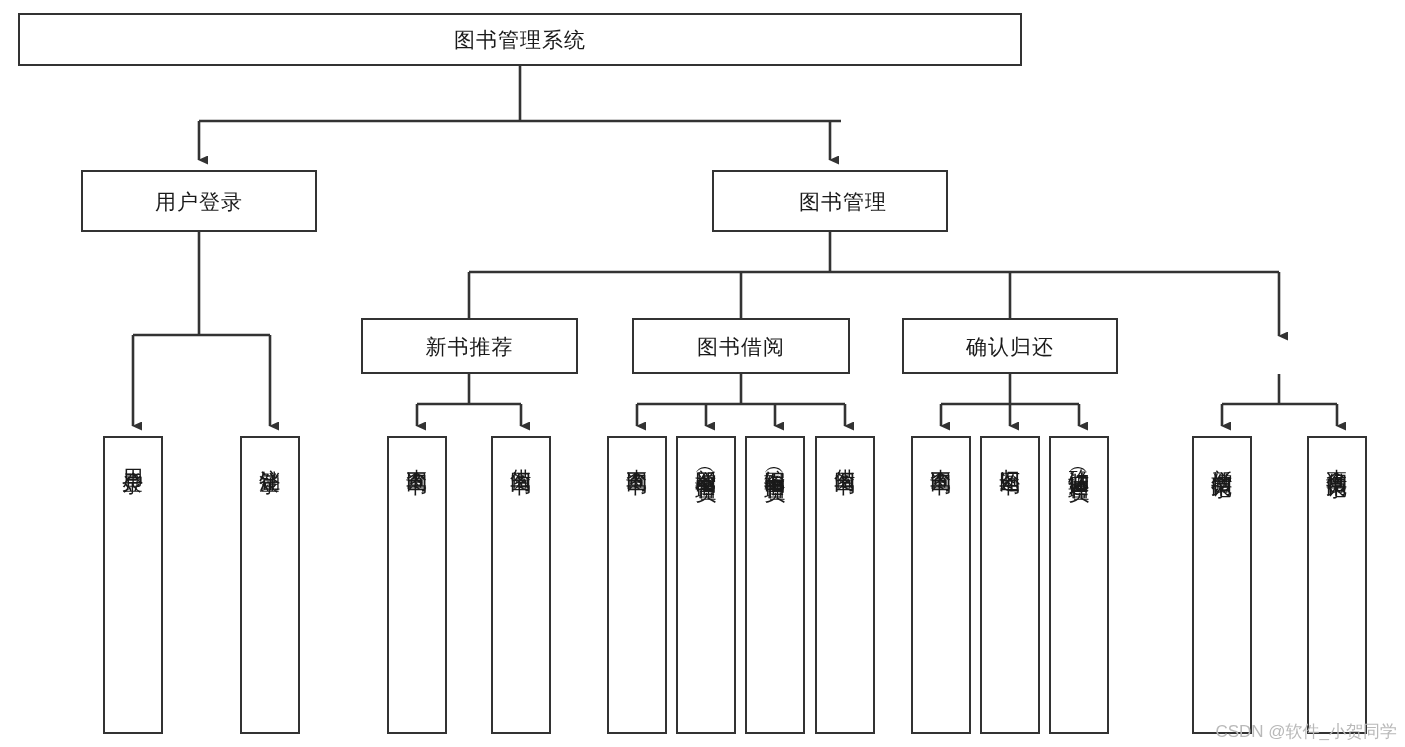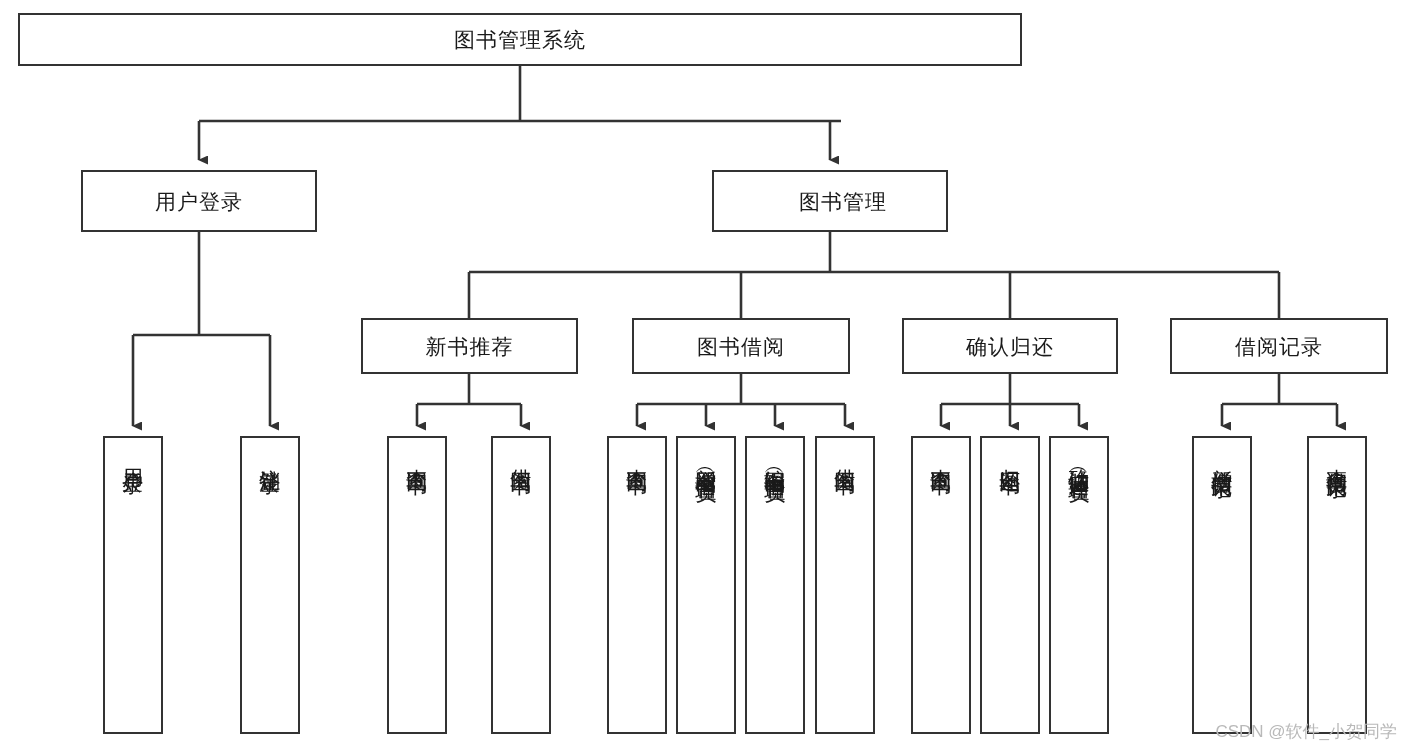--- a/index.html
+++ b/index.html
@@ -142,23 +142,20 @@
   </div>
 
   <div class="node-box horizontal" style="left:632px; top:318px; width:218px; height:56px;align-items:center;">
     <span class="node-label-h">图书借阅</span>
   </div>
 
   <div class="node-box horizontal" style="left:902px; top:318px; width:216px; height:56px;">
     <span class="node-label-h">确认归还</span>
   </div>
 
-  <div class="node-box horizontal" style="left:1170px; top:318px; width:218px; height:56px;">
-    <span class="node-label-h">借阅记录</span>
-  </div>
 
   <div class="node-box vertical" style="left:103px; top:436px; width:60px; height:298px;">
     <span class="node-label-v">用户登录</span>
   </div>
 
   <div class="node-box vertical" style="left:240px; top:436px; width:60px; height:298px;">
     <span class="node-label-v">注销登录</span>
   </div>
 
   <div class="node-box vertical" style="left:387px; top:436px; width:60px; height:298px;">

